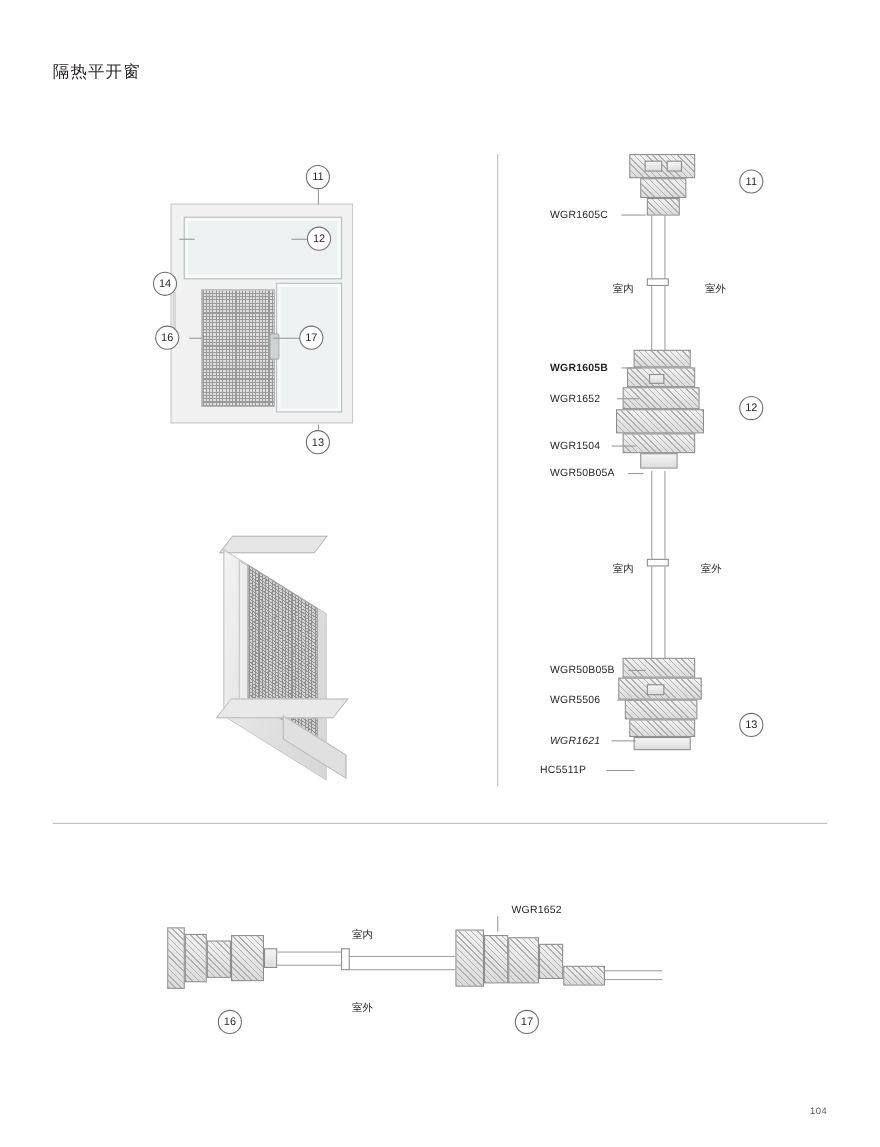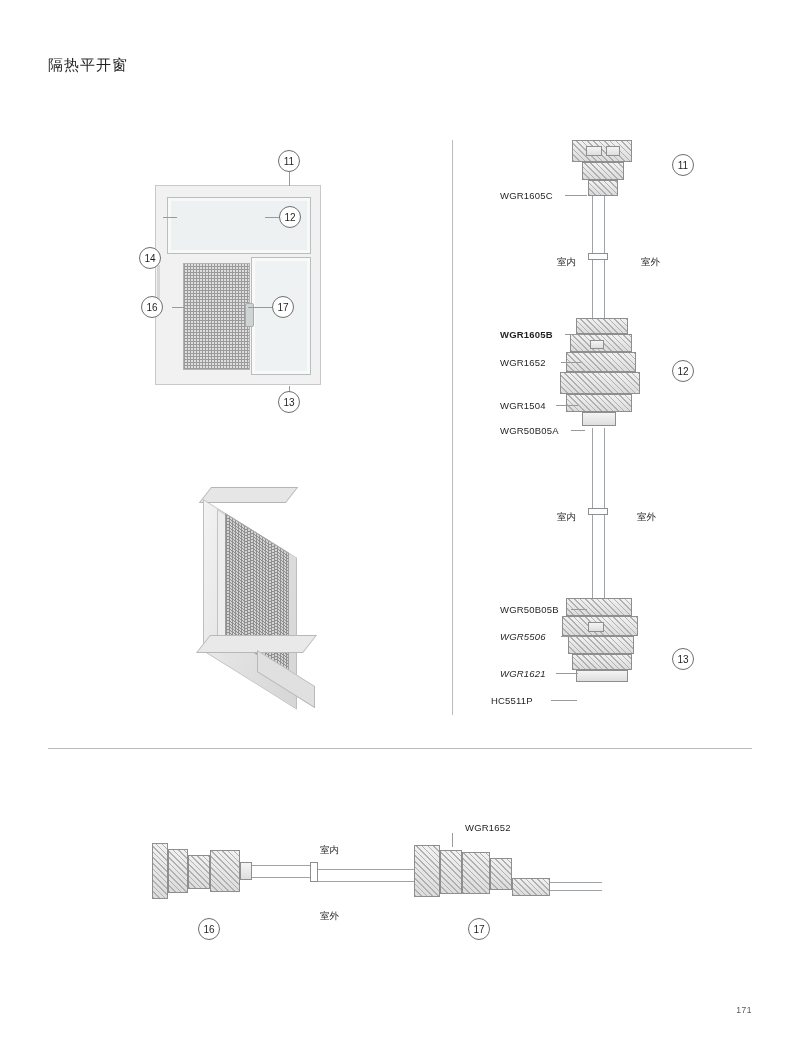--- a/index.html
+++ b/index.html
@@ -328,21 +328,21 @@
 
   <div class="part-label" style="left:500px; top:400px;">WGR1504</div>
   <div class="leader h" style="left:556px; top:405px; width:22px;"></div>
 
   <div class="part-label" style="left:500px; top:425px;">WGR50B05A</div>
   <div class="leader h" style="left:571px; top:430px; width:14px;"></div>
 
   <div class="part-label" style="left:500px; top:604px;">WGR50B05B</div>
   <div class="leader h" style="left:571px; top:609px; width:16px;"></div>
 
-  <div class="part-label" style="left:500px; top:631px;font-style:italic;">WGR5506</div>
+  <div class="part-label" style="left:500px; top:631px;">WGR5506</div>
   <div class="leader h" style="left:561px; top:636px; width:20px;"></div>
 
   <div class="part-label" style="left:500px; top:668px;font-style:italic;">WGR1621</div>
   <div class="leader h" style="left:556px; top:673px; width:22px;"></div>
 
   <div class="part-label" style="left:491px; top:695px;">HC5511P</div>
   <div class="leader h" style="left:551px; top:700px; width:26px;"></div>
 
   <div class="zone-label" style="left:557px; top:256px;">室内</div>
   <div class="zone-label" style="left:641px; top:256px;">室外</div>
@@ -391,13 +391,13 @@
   <div class="zone-label" style="left:320px; top:910px;">室外</div>
 
   <div class="callout" style="left:198px; top:918px;">
     <span>16</span>
   </div>
   <div class="callout" style="left:468px; top:918px;">
     <span>17</span>
   </div>
 </div>
 
-<div class="page-number">171</div>
+<div class="page-number">104</div>
 
 </body></html>

